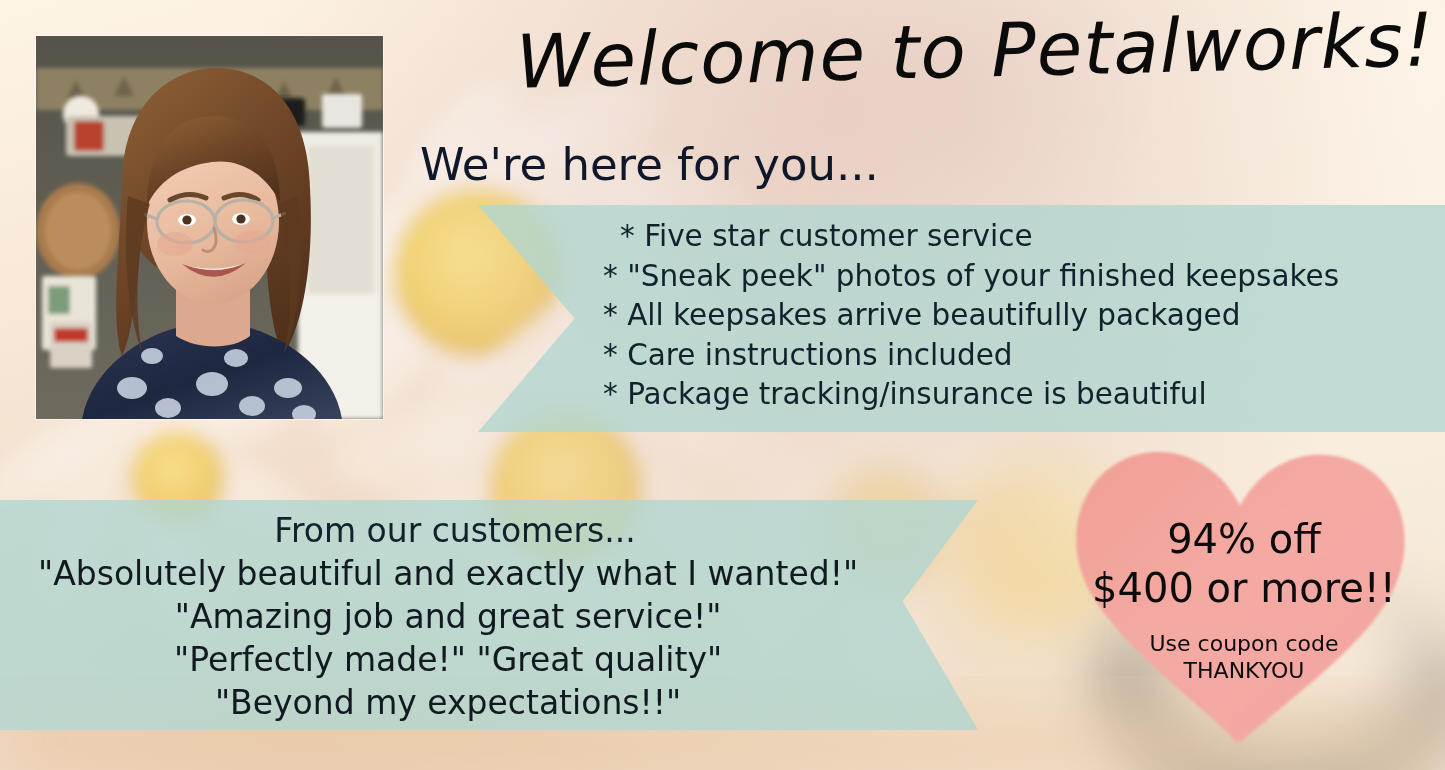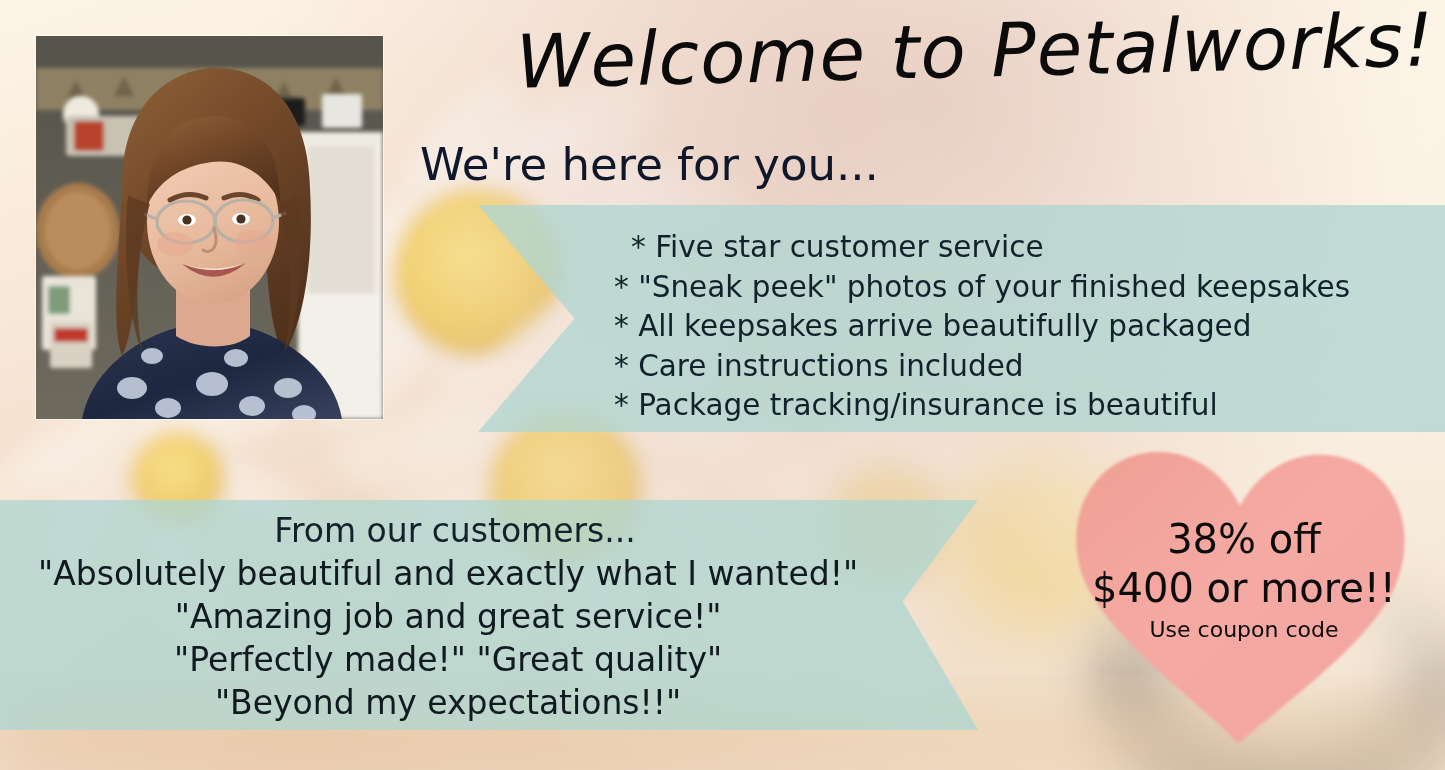--- a/index.html
+++ b/index.html
@@ -98,21 +98,21 @@
     line-height: 1.1;
     color: #0f172a;
     white-space: nowrap;
   }
 
   
   #service-list {
     position: absolute;
     left: 603px;
     top: 217px;
-    margin: 11px;
+    margin: 0;
     padding: 0;
     list-style: none;
   }
   #service-list li {
     font-size: 29.5px;
     line-height: 39.6px;
     color: #12222c;
     white-space: nowrap;
   }
   #service-list li:first-child { padding-left: 17px; }
@@ -161,21 +161,21 @@
     color: #0c0c0c;
   }
   .coupon-big {
     font-size: 40px;
     line-height: 49px;
     white-space: nowrap;
   }
   .coupon-small {
     font-size: 22px;
     line-height: 27px;
-    margin-top: 3px;
+    margin-top: 17px;
     white-space: nowrap;
   }
 </style>
 </head>
 <body>
 
 <div id="banner">
 
   <div class="bg-layer" id="bg-base"></div>
 
@@ -439,18 +439,19 @@
            C150 268 62 208 28 148
            C -2 94 18 24 78 10
            C 124 0 162 28 178 62
            C 198 24 238 2 282 14
            C 344 32 358 102 326 156
            C 296 208 214 266 176 300 Z"></path>
     </svg>
   </div>
 
   <div id="coupon-text">
-    <div class="coupon-big">38% off</div>
+    <div class="coupon-big">94% off</div>
     <div class="coupon-big">$400 or more!!</div>
     <div class="coupon-small">Use coupon code</div>
+    <div class="coupon-small" style="margin-top:0">THANKYOU</div>
   </div>
 
 </div>
 
 </body></html>

